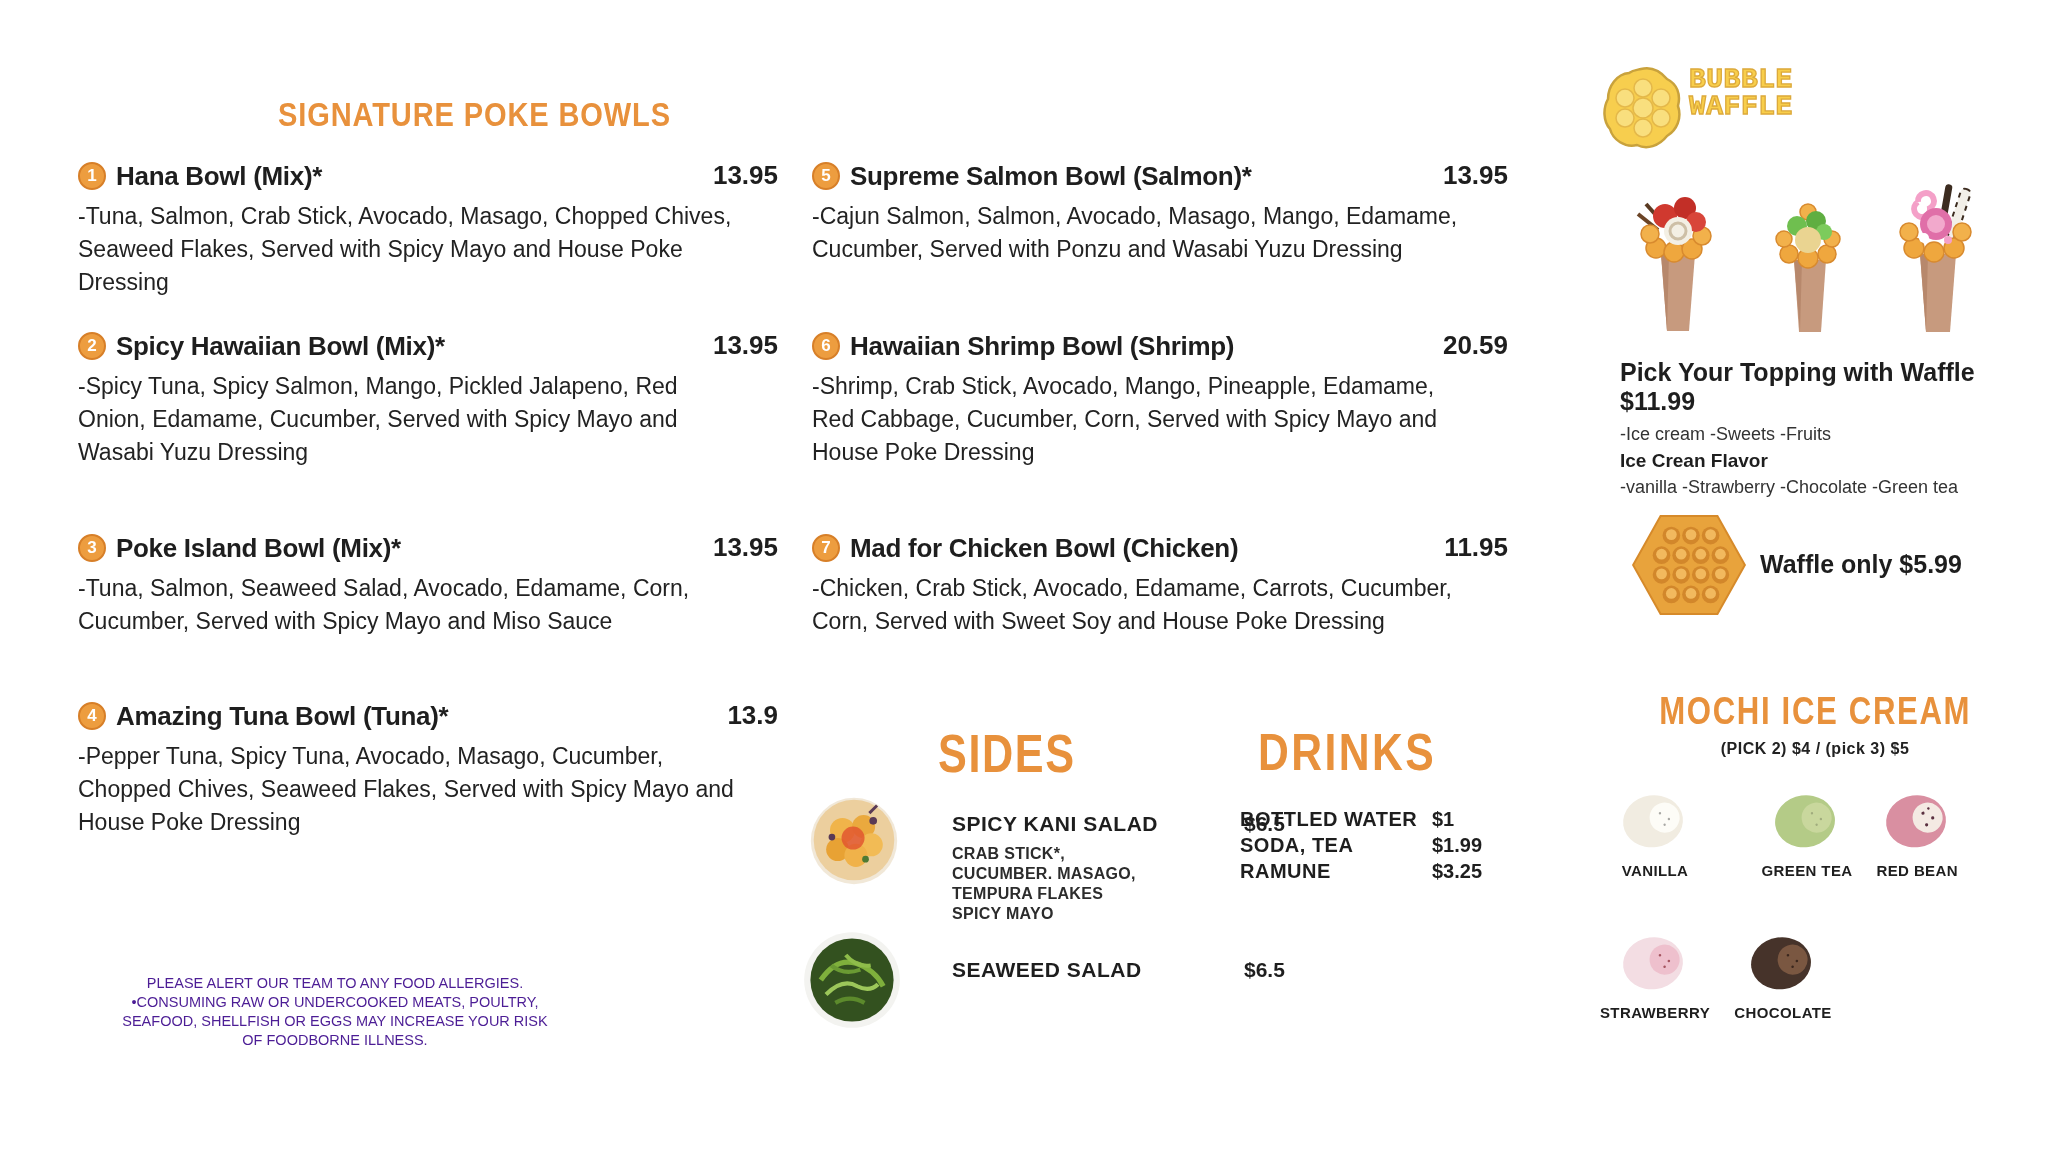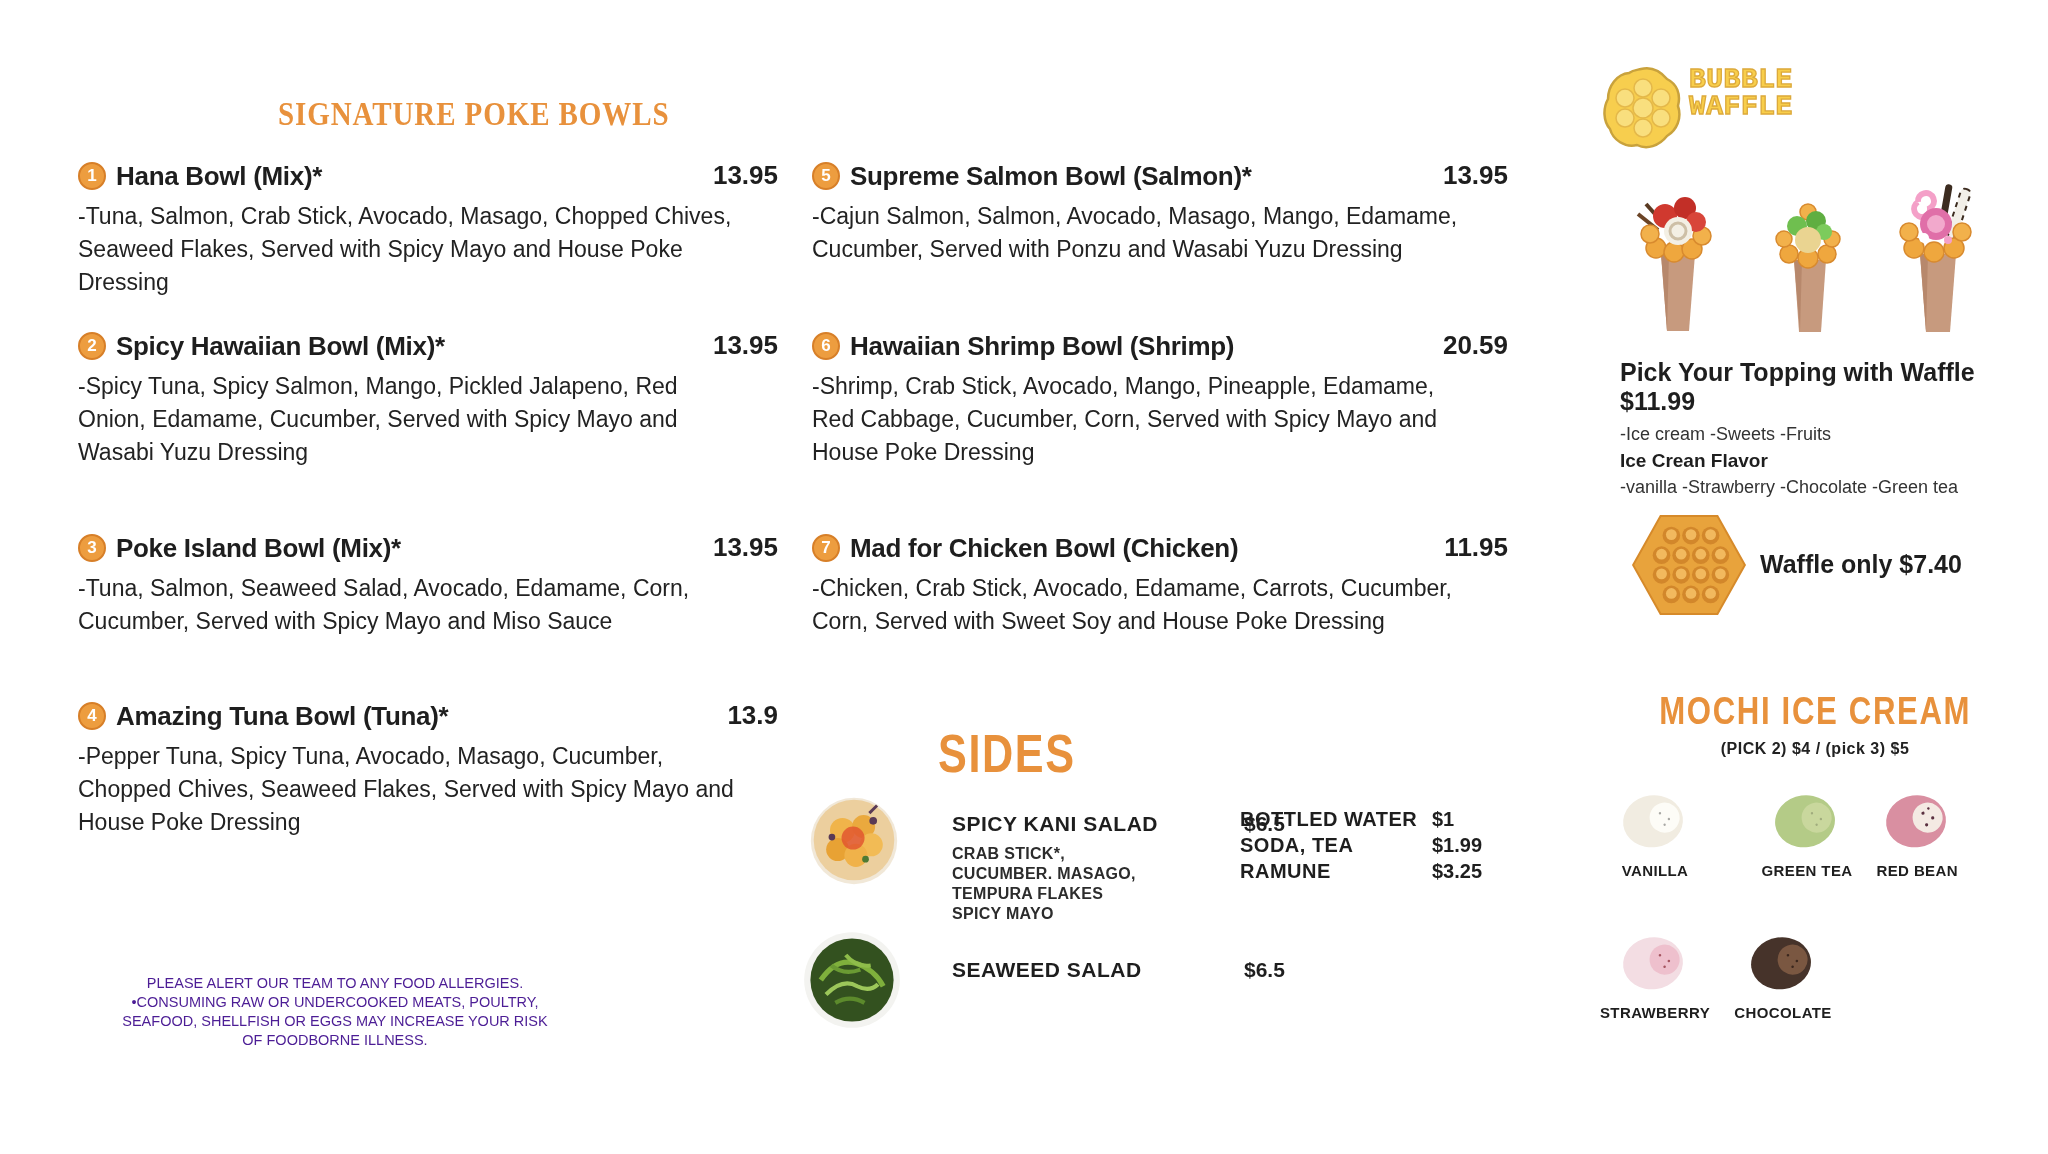--- a/index.html
+++ b/index.html
@@ -3,21 +3,21 @@
 <meta charset="utf-8">
 <style>
   html,body{margin:0;padding:0;background:#ffffff;}
   .menu{
     position:relative;width:2048px;height:1154px;background:#ffffff;
     font-family:"Liberation Sans", sans-serif;color:#1e1e1e;overflow:hidden;
   }
   
   .sec-title{position:absolute;color:#E8913C;font-weight:bold;white-space:nowrap;}
   .cond{display:inline-block;transform-origin:left top;}
-  .poke-title{left:278px;top:96px;font-size:33px;letter-spacing:1px;font-family:Liberation Serif, serif;}
+  .poke-title{left:278px;top:96px;font-size:33px;letter-spacing:1px;}
   .poke-title .cond{transform:scaleX(.88);}
   .sides-title{left:938px;top:722px;font-size:54px;letter-spacing:2px;}
   .sides-title .cond{transform:scaleX(.80);}
   .drinks-title{left:1258px;top:722px;font-size:52px;letter-spacing:3px;}
   .drinks-title .cond{transform:scaleX(.82);}
   .mochi-title{left:1580px;top:690px;width:470px;text-align:center;font-size:38px;letter-spacing:2px;}
   .mochi-title .cond{transform:scaleX(.82);transform-origin:center top;}
   
   .bowl{position:absolute;width:700px;}
   .bowl-head{position:relative;display:flex;align-items:center;height:36px;}
@@ -181,20 +181,23 @@
     </svg>
   </div>
 
   <div class="side-text" style="left:952px;top:958px;">
     <div class="side-name-row">
       <span class="side-name">SEAWEED SALAD</span>
       <span class="side-price">$6.5</span>
     </div>
   </div>
 
+  <div class="sec-title drinks-title">
+    <span class="cond">DRINKS</span>
+  </div>
   <div class="drink-row" style="top:808px;">
     <span class="drink-name">BOTTLED WATER</span>
     <span class="drink-price">$1</span>
   </div>
   <div class="drink-row" style="top:834px;">
     <span class="drink-name">SODA, TEA</span>
     <span class="drink-price">$1.99</span>
   </div>
   <div class="drink-row" style="top:860px;">
     <span class="drink-name">RAMUNE</span>
@@ -316,21 +319,21 @@
           <circle cx="92" cy="61" r="5.5" fill="#F2B95E"></circle>
         <circle cx="42" cy="82" r="9" fill="#D2872B"></circle>
           <circle cx="42" cy="81" r="5.5" fill="#F2B95E"></circle>
         <circle cx="62" cy="82" r="9" fill="#D2872B"></circle>
           <circle cx="62" cy="81" r="5.5" fill="#F2B95E"></circle>
         <circle cx="82" cy="82" r="9" fill="#D2872B"></circle>
           <circle cx="82" cy="81" r="5.5" fill="#F2B95E"></circle>
       </g>
     </svg>
   </div>
-  <div class="waffle-only-text">Waffle only $7.40</div>
+  <div class="waffle-only-text">Waffle only $5.99</div>
 
   <div class="sec-title mochi-title">
     <span class="cond">MOCHI ICE CREAM</span>
   </div>
   <div class="mochi-sub">(PICK 2) $4   /   (pick 3) $5</div>
 
   <div class="mochi-cell m-vanilla" style="left:1580px;top:788px;">
     <svg width="80" height="66" viewBox="0 0 80 66">
       <g transform="rotate(-8 40 33)">
         <ellipse class="shell" cx="38" cy="33" rx="30" ry="26"></ellipse>

